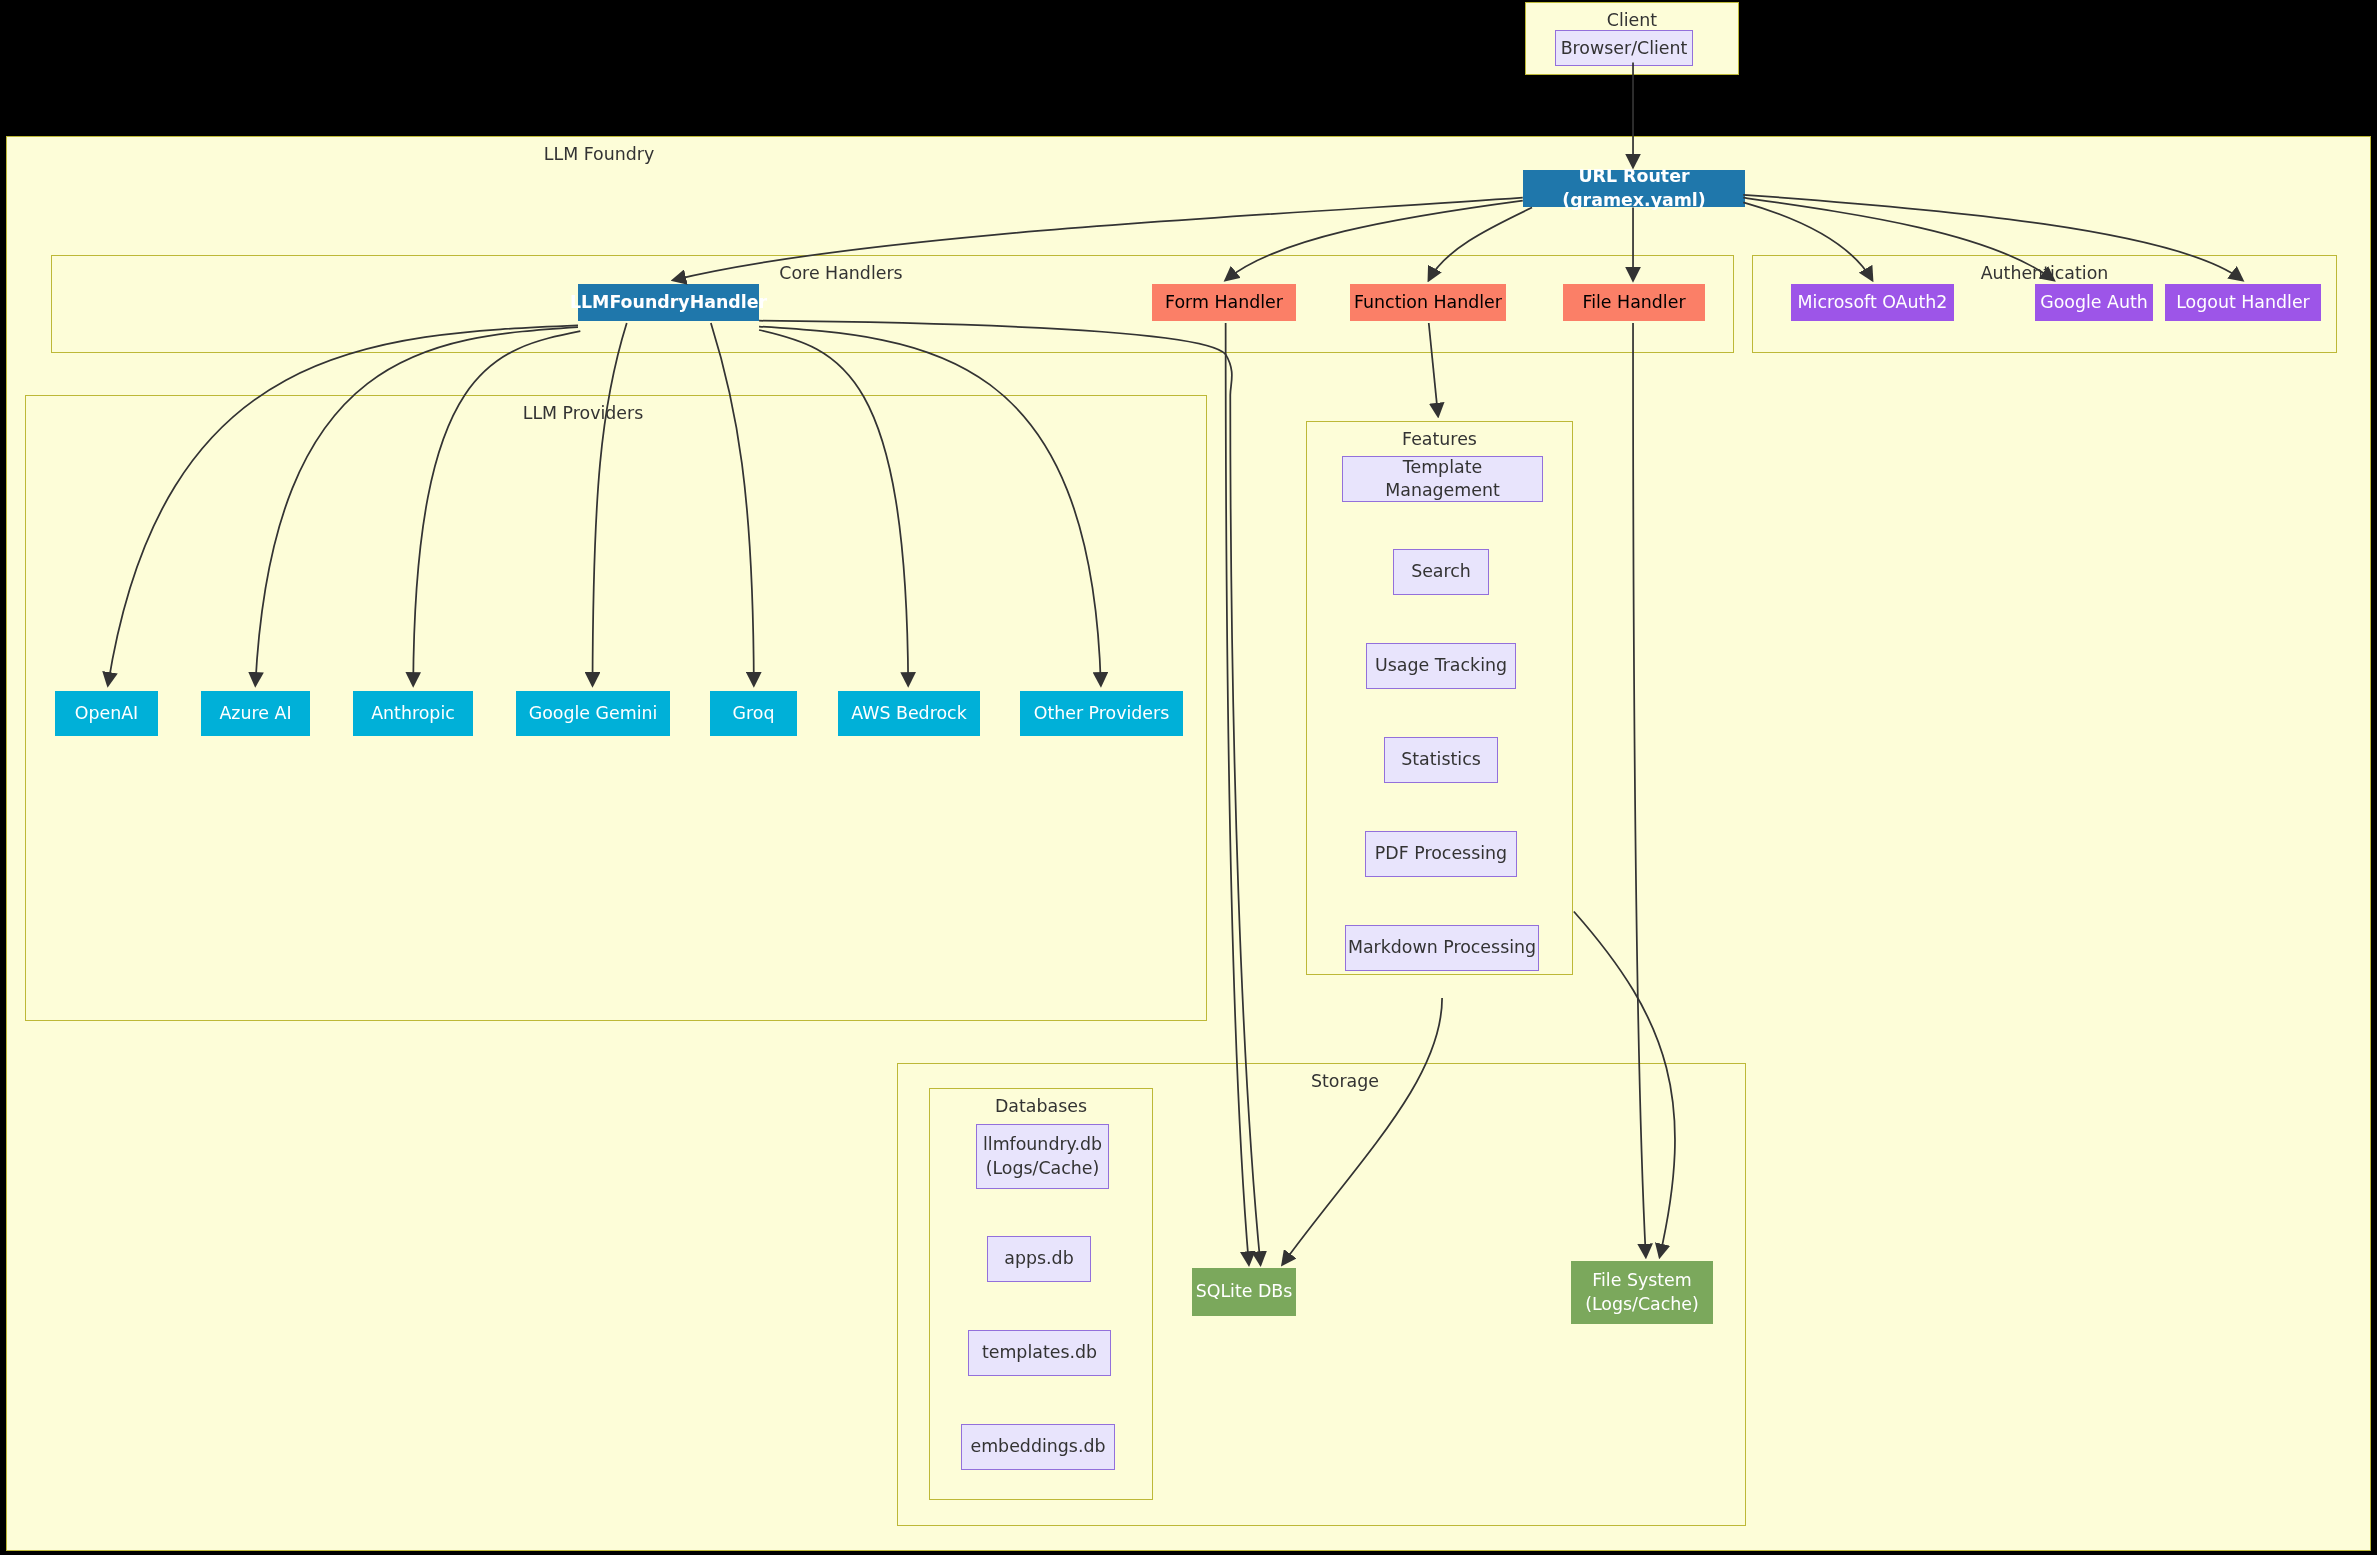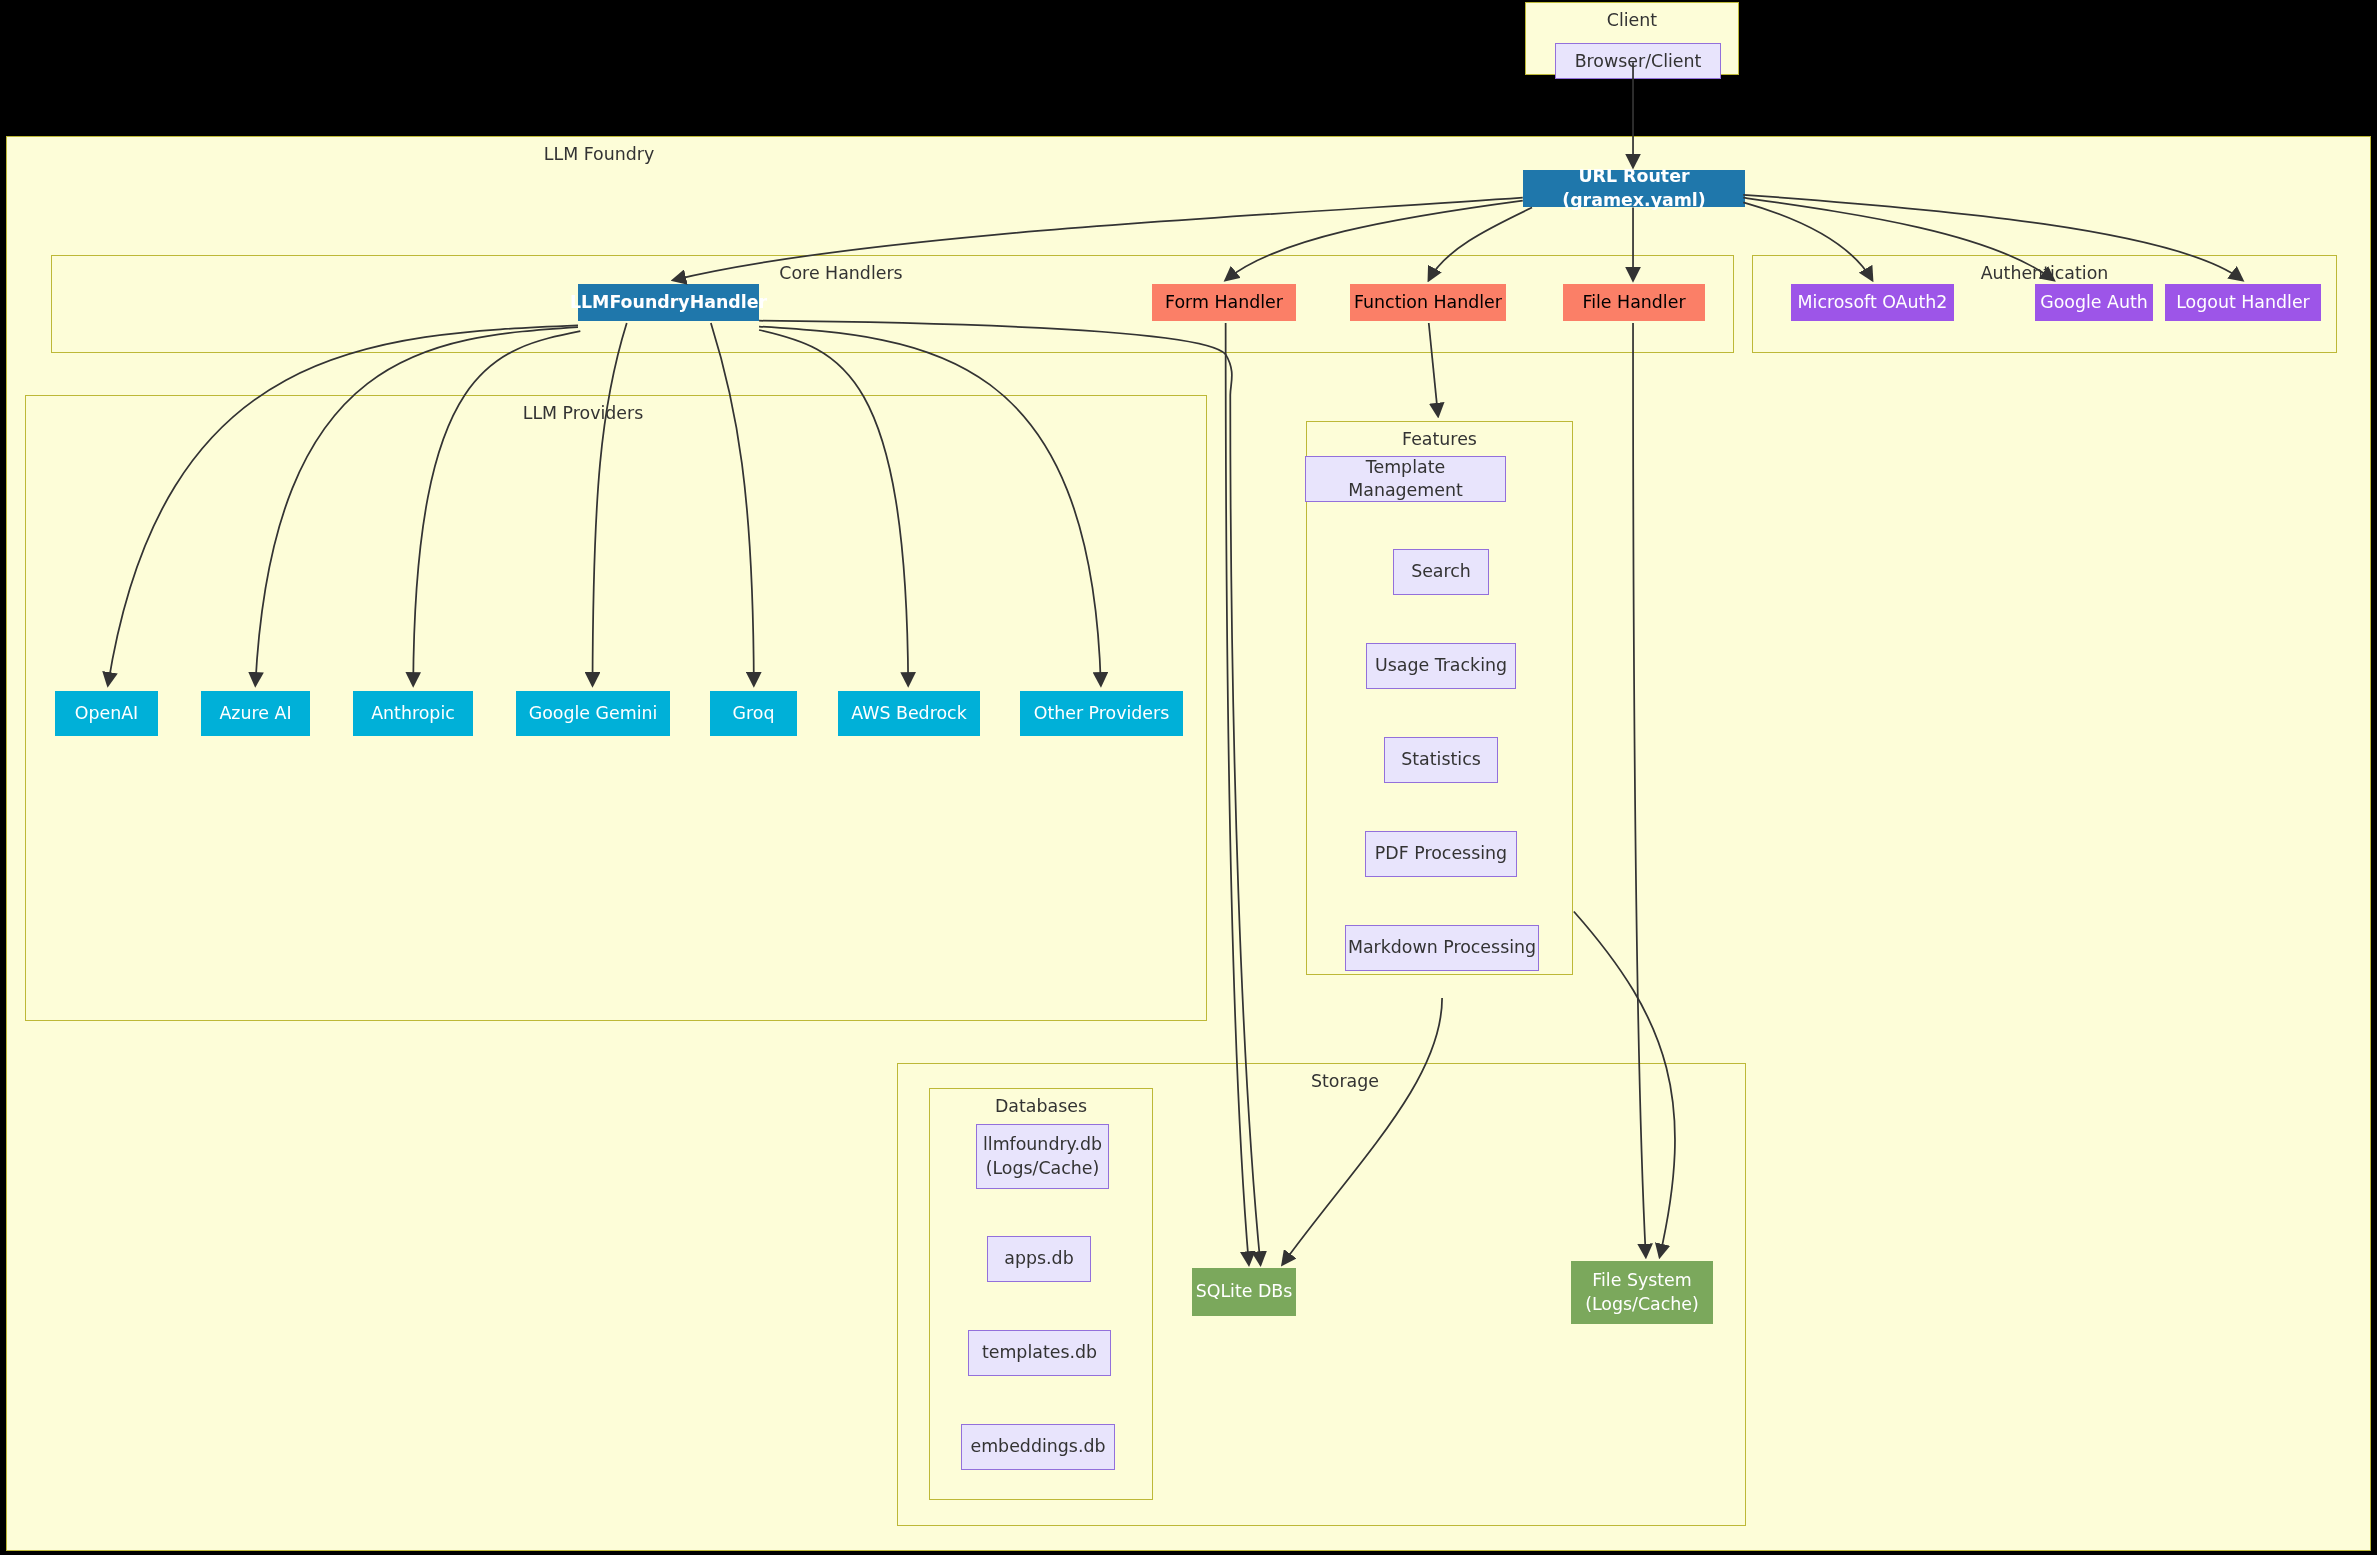--- a/index.html
+++ b/index.html
@@ -99,21 +99,21 @@
     stroke-width: 3;
   }
 </style>
 </head>
 <body>
 
 <div id="stage">
 
   <div class="subgraph" style="left:1525px; top:2.3px; width:214px; height:73px;">
     <div class="subgraph-label">Client</div>
-    <div class="node node-feature" style="left:29px; top:40px; width:166px; height:36px; position:absolute;">Browser/Client</div>
+    <div class="node node-feature" style="left:29px; top:27px; width:138px; height:36px; position:absolute;">Browser/Client</div>
   </div>
 
   <div class="subgraph" style="left:6.4px; top:136px; width:2365px; height:1415px;">
     <div class="subgraph-label" style="left:-6.4px; width:1196px;">LLM Foundry</div>
   </div>
 
   <div class="node node-router" style="left:1523px; top:170px; width:222px; height:37px;">URL Router (gramex.yaml)</div>
 
   <div class="subgraph" style="left:51px; top:255px; width:1683px; height:98px;">
     <div class="subgraph-label" style="left:673px; width:232px;">Core Handlers</div>
@@ -152,21 +152,21 @@
   <div class="node node-provider" style="left:710px; top:691px; width:87px; height:45px;">Groq</div>
 
   <div class="node node-provider" style="left:838px; top:691px; width:142px; height:45px;">AWS Bedrock</div>
 
   <div class="node node-provider" style="left:1020px; top:691px; width:163px; height:45px;">Other Providers</div>
 
   <div class="subgraph" style="left:1306px; top:421px; width:267px; height:554px;">
     <div class="subgraph-label">Features</div>
   </div>
 
-  <div class="node node-feature" style="left:1305px; top:456px; width:201px; height:46px;">Template Management</div>
+  <div class="node node-feature" style="left:1342px; top:456px; width:201px; height:46px;">Template Management</div>
 
   <div class="node node-feature" style="left:1393px; top:549px; width:96px; height:46px;">Search</div>
 
   <div class="node node-feature" style="left:1366px; top:643px; width:150px; height:46px;">Usage Tracking</div>
 
   <div class="node node-feature" style="left:1384px; top:737px; width:114px; height:46px;">Statistics</div>
 
   <div class="node node-feature" style="left:1365px; top:831px; width:152px; height:46px;">PDF Processing</div>
 
   <div class="node node-feature" style="left:1345px; top:925px; width:194px; height:46px;">Markdown Processing</div>

